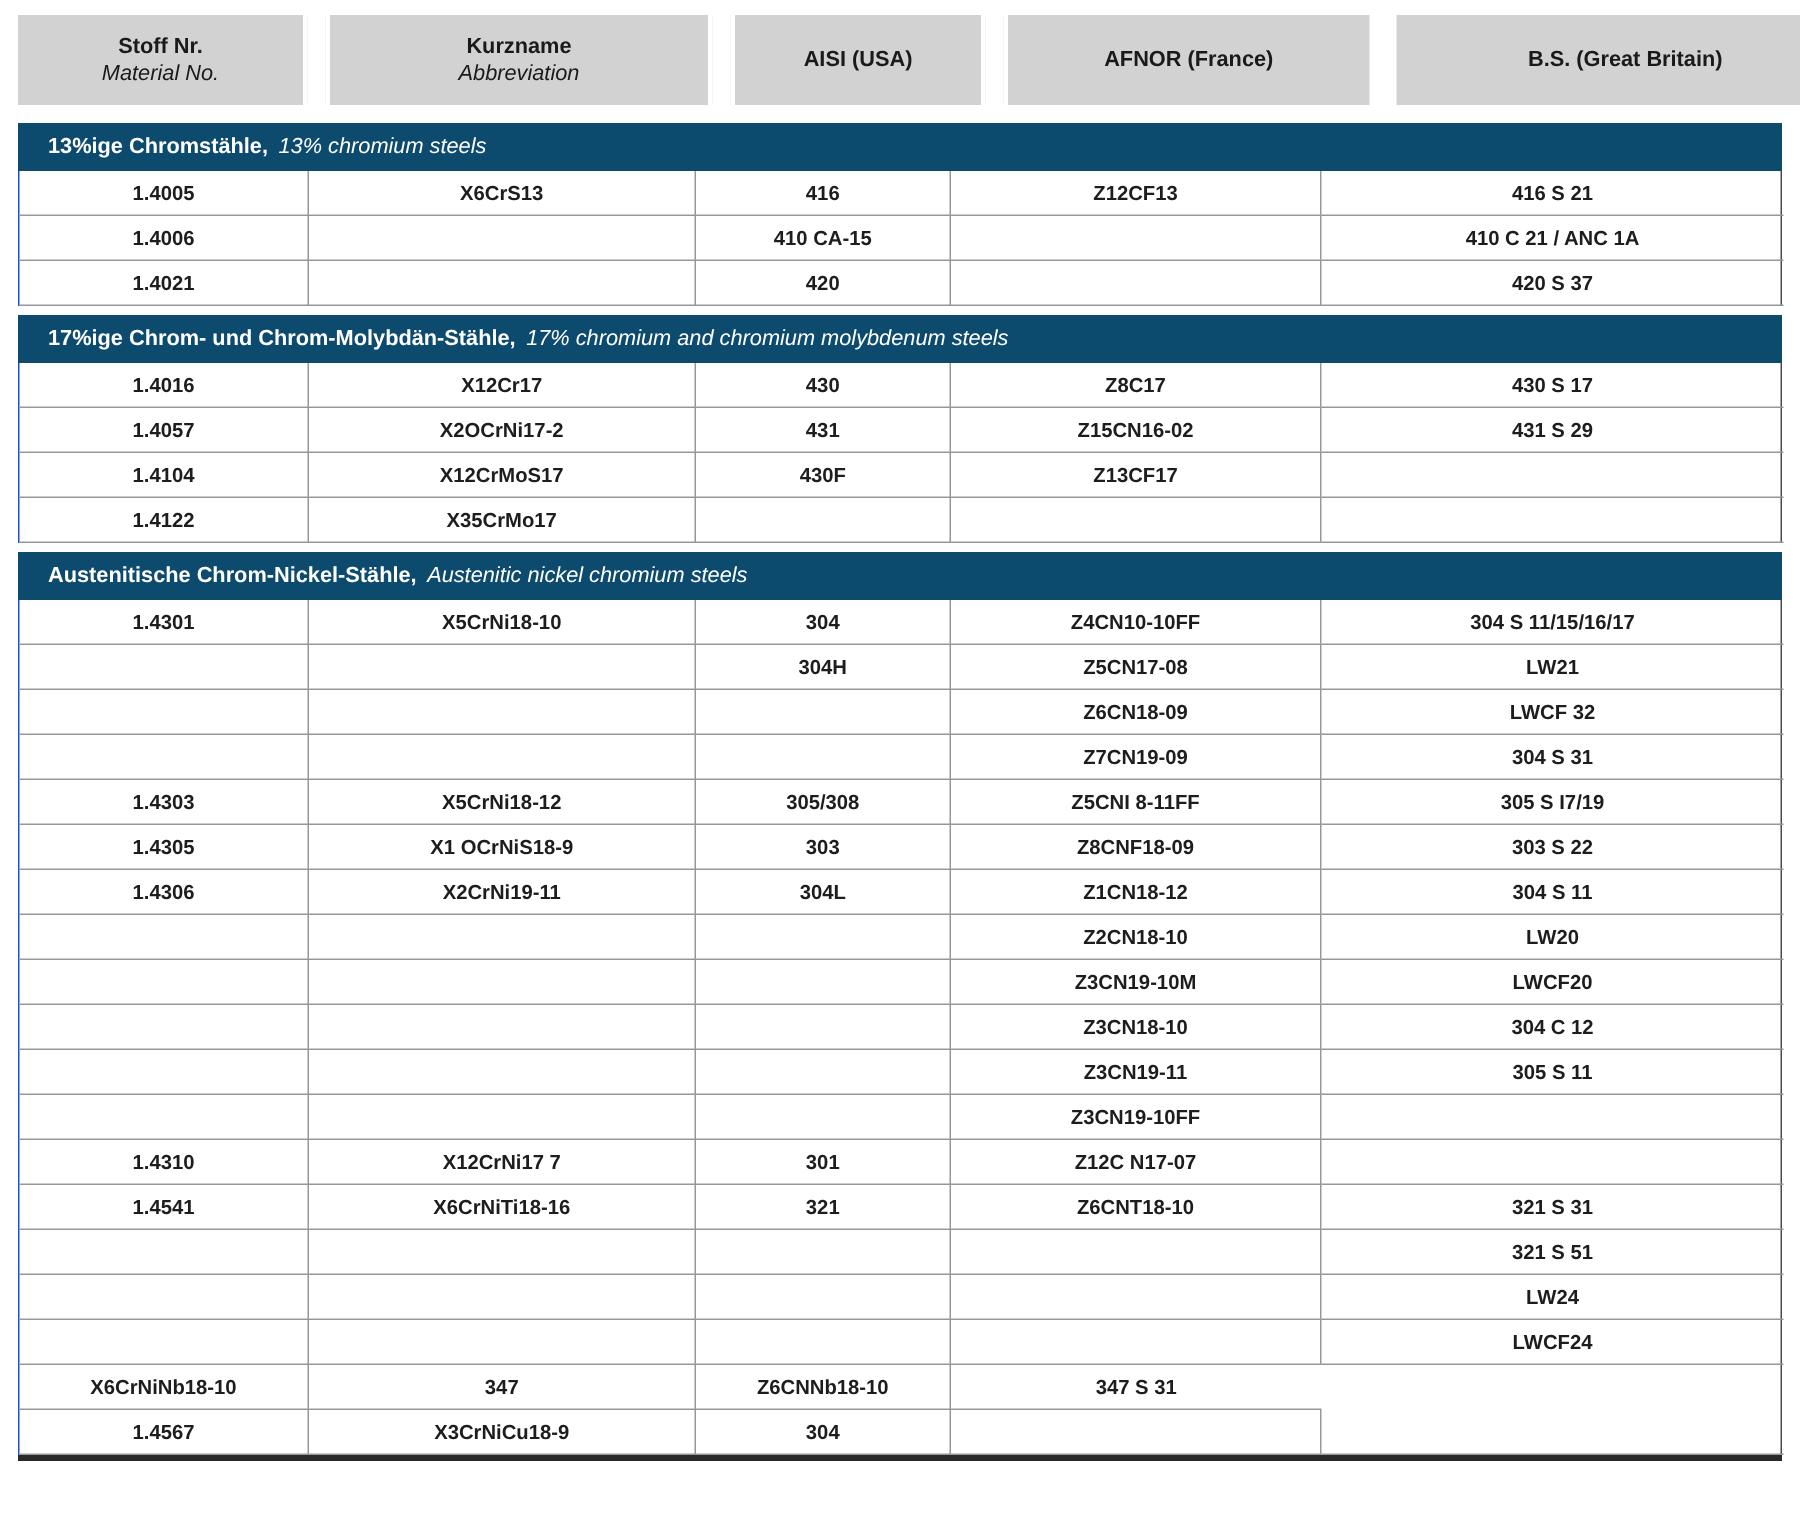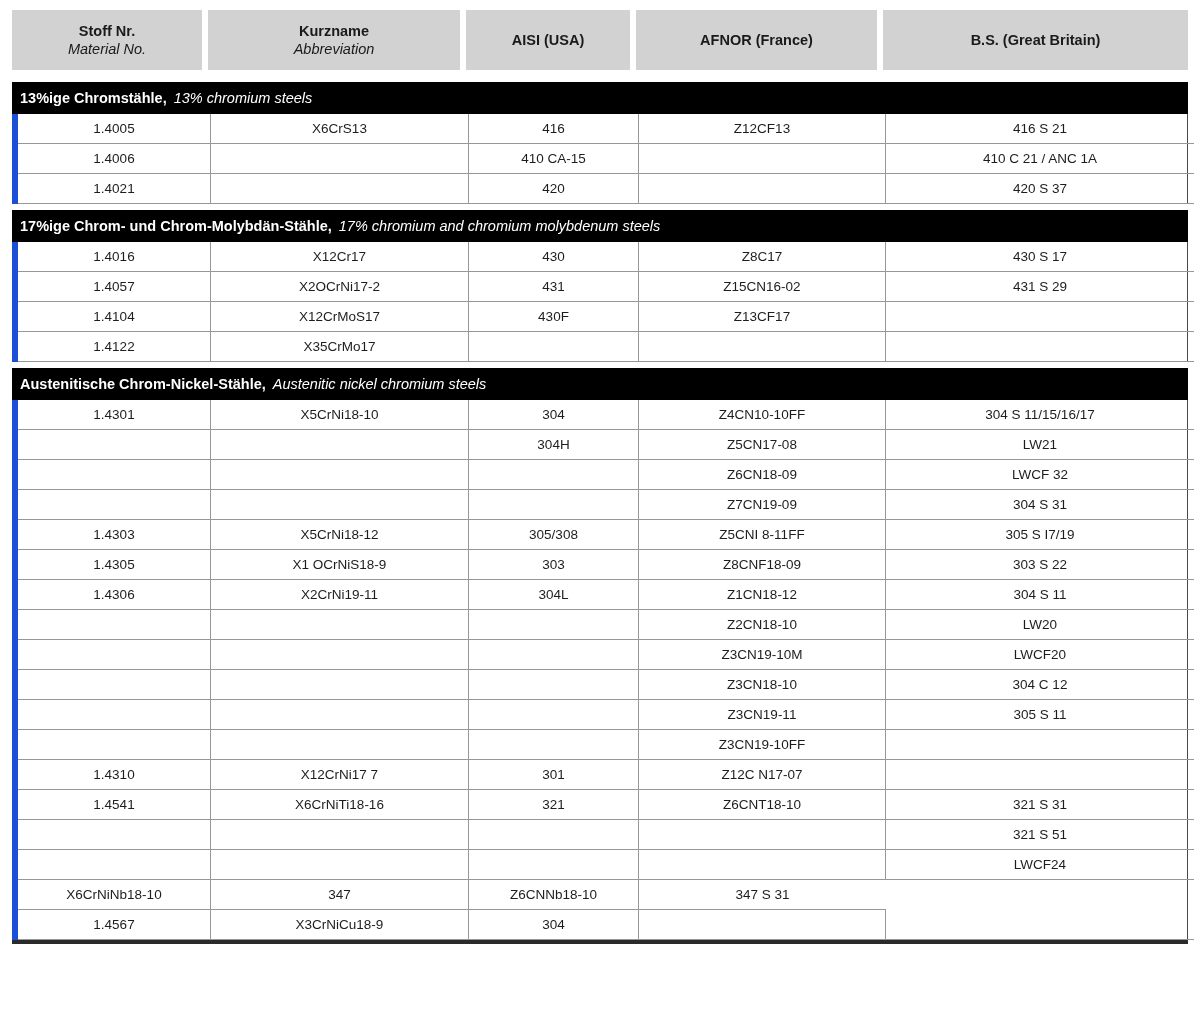--- a/index.html
+++ b/index.html
@@ -14,20 +14,21 @@
     width: 1176px;
     padding: 10px 12px 0 12px;
   }
   .grid5 {
     display: grid;
     grid-template-columns: 193px 258px 170px 247px 308px;
   }
   
   .header-row {
     margin-bottom: 12px;
+    gap: 12px;
   }
   .hcell {
     background: #d2d2d2;
     height: 60px;
     display: flex;
     flex-direction: column;
     justify-content: center;
     align-items: center;
     box-sizing: border-box;
   }
@@ -41,38 +42,39 @@
   }
   .h2 {
     font-style: italic;
     font-size: 14.5px;
     color: #1a1a1a;
     line-height: 18px;
     text-align: right;
   }
   
   .section-bar {
-    background: #000000;
+    background: #0c4a6e;
     color: #ffffff;
     height: 32px;
     display: flex;
     align-items: center;
-    padding-left: 8px;
+    padding-left: 20px;
     box-sizing: border-box;
     font-size: 14.5px;
     white-space: nowrap;
     overflow: hidden;
   }
   .bar-de { font-weight: bold; }
   .bar-en { font-style: italic; margin-left: 7px; }
   
   .rows {
-    border-left: 6px solid #1d4ed8;
+    border-left: 1px solid #1d4ed8;
     border-right: 1px solid #4a4a4a;
     margin-bottom: 6px;
+    font-weight: bold;
   }
   .cell {
     height: 30px;
     line-height: 30px;
     text-align: center;
     font-size: 13.5px;
     color: #1d1d1d;
     border-bottom: 1px solid #979797;
     border-right: 1px solid #979797;
     box-sizing: border-box;
@@ -280,20 +282,27 @@
           <div class="cell"></div>
           <div class="cell"></div>
           <div class="cell"></div>
           <div class="cell">321 S 51</div>
         </div>
         <div class="row grid5">
           <div class="cell"></div>
           <div class="cell"></div>
           <div class="cell"></div>
           <div class="cell"></div>
+          <div class="cell">LW24</div>
+        </div>
+        <div class="row grid5">
+          <div class="cell"></div>
+          <div class="cell"></div>
+          <div class="cell"></div>
+          <div class="cell"></div>
           <div class="cell">LWCF24</div>
         </div>
         <div class="row grid5">
           <div class="cell">X6CrNiNb18-10</div>
           <div class="cell">347</div>
           <div class="cell">Z6CNNb18-10</div>
           <div class="cell">347 S 31</div>
         </div>
         <div class="row grid5">
           <div class="cell">1.4567</div>

